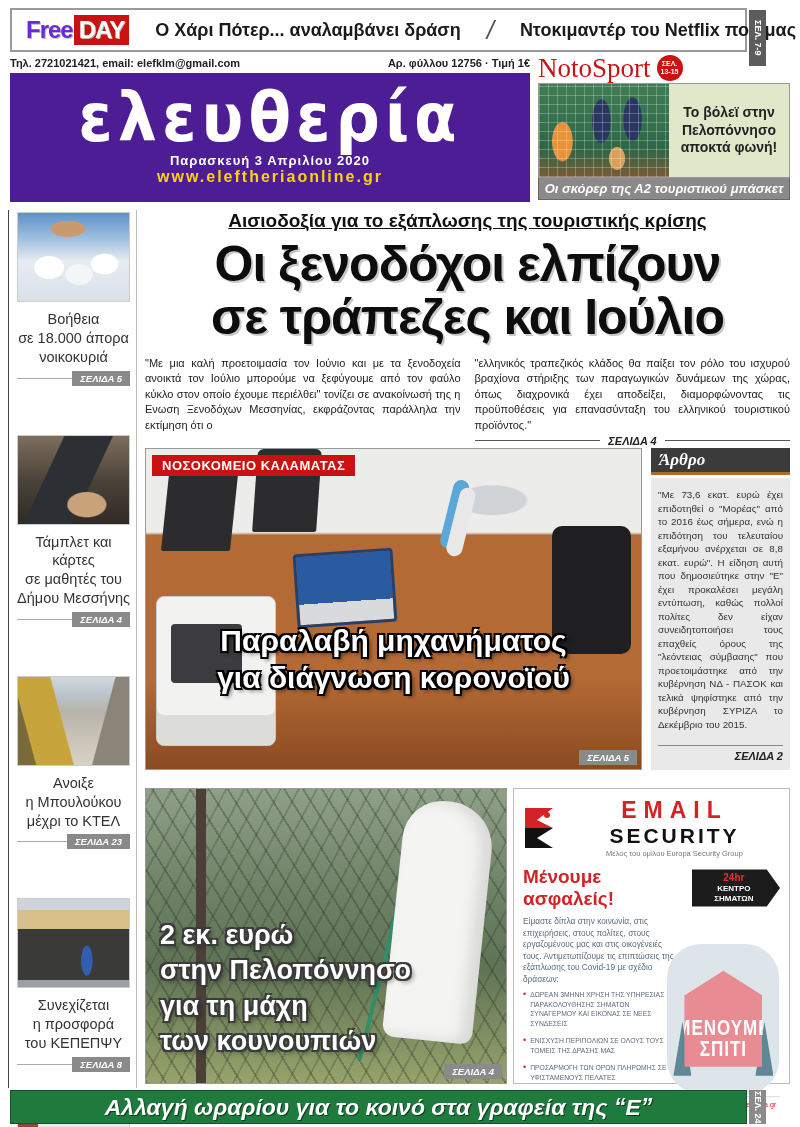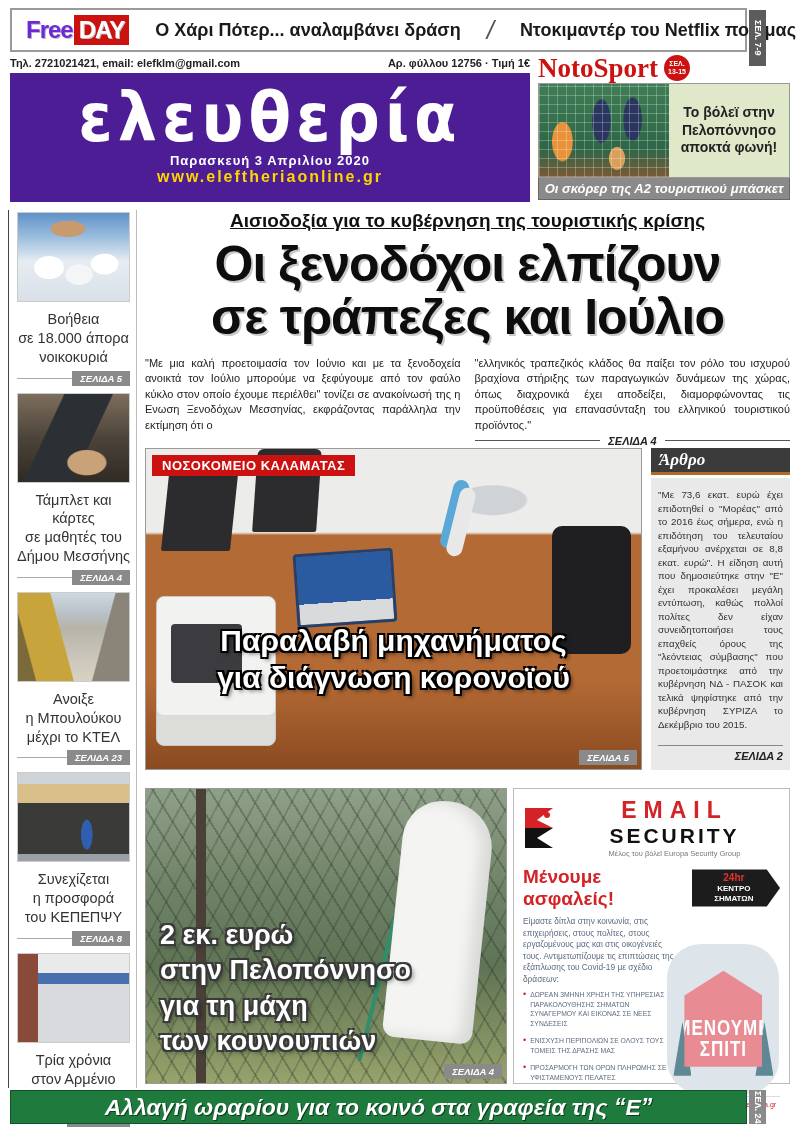--- a/index.html
+++ b/index.html
@@ -26,41 +26,41 @@
   .masthead { position:absolute; left:10px; top:73px; width:520px; height:129px;
     background:#4c1d95; display:flex; flex-direction:column; align-items:center; justify-content:center; }
   .mast-logo { color:#fff; font-weight:bold; font-size:62px; line-height:0.95; letter-spacing:5px;
     font-family:"DejaVu Sans", sans-serif; transform:scaleY(1.08); }
   .mast-date { color:#fff; font-weight:bold; font-size:13px; margin-top:6px; letter-spacing:1px; }
   .mast-url { color:#ffd400; font-weight:bold; font-size:16px; letter-spacing:2px; }
 
   
   .notosport { position:absolute; left:538px; top:53px; width:252px; height:149px; }
   .ns-titlerow { display:flex; align-items:center; gap:6px; height:30px; }
-  .ns-title { font-family:"Liberation Serif", serif; font-weight:bold; font-size:27px; color:#cc1111; }
+  .ns-title { font-family:"Liberation Serif", serif; font-weight:normal; font-size:27px; color:#cc1111; }
   .ns-badge { width:26px; height:26px; border-radius:50%; background:#cc1111; color:#fff;
     font-size:7px; font-weight:bold; display:flex; align-items:center; justify-content:center; text-align:center; line-height:1.1; }
   .ns-box { border:1px solid #999; height:95px; display:flex; }
   .ns-photo { width:52%; background:
       repeating-linear-gradient(90deg, rgba(255,255,255,.25) 0 1px, transparent 1px 9px),
       repeating-linear-gradient(0deg, rgba(255,255,255,.25) 0 1px, transparent 1px 9px),
       radial-gradient(18px 34px at 18% 62%, #e8923a 0 55%, transparent 60%),
       radial-gradient(16px 38px at 48% 40%, #2a3560 0 55%, transparent 60%),
       radial-gradient(16px 38px at 72% 38%, #2a3560 0 55%, transparent 60%),
       radial-gradient(14px 20px at 60% 80%, #d8a05a 0 55%, transparent 60%),
       linear-gradient(180deg, #3f7d55 0%, #2e6647 70%, #7a5a34 100%); }
   .ns-green { width:48%; background:#e0e8ca; display:flex; align-items:center; justify-content:center;
     font-weight:bold; font-size:14px; color:#222; text-align:center; line-height:1.25; white-space:pre-line; }
   .ns-footer { height:22px; background:#8a8a8a; color:#fff; font-style:italic; font-weight:bold;
     font-size:13px; display:flex; align-items:center; justify-content:center; border:1px solid #666; border-top:none; }
 
   
   .sidebar { position:absolute; left:8px; top:210px; width:129px; height:878px;
     border-left:1px solid #444; border-right:1px solid #bbb; padding:2px 6px 0 8px;
-    display:flex; flex-direction:column; }
+    display:flex; flex-direction:column;gap:42px; }
   .sb-item { display:flex; flex-direction:column; margin-bottom:7px; }
   .sb-photo { width:100%; height:90px; border:1px solid #ccc; }
   .sb-title { font-size:14.5px; color:#333; text-align:center; line-height:1.3; margin:8px 0 4px;
     white-space:pre-line; }
   .pagerow { display:flex; align-items:center; justify-content:flex-end; }
   .pagerow::before { content:""; flex:1; height:1px; background:#aaa; }
   .pagebadge { background:#8a8a8a; color:#fff; font-style:italic; font-size:9.5px; font-weight:bold;
     padding:2px 8px; white-space:nowrap; }
   .ph-bags { background:
       radial-gradient(26px 20px at 28% 62%, #ffffff 0 55%, transparent 60%),
@@ -264,21 +264,21 @@
       <div class="sb-title">Τρία χρόνια
 στον Αρμένιο
 μπουκαδόρο</div>
       <div class="pagerow">
           <span class="pagebadge">ΣΕΛΙΔΑ 24</span>
         </div>
     </div>
   </div>
 
   <div class="main">
-    <div class="kicker">Αισιοδοξία για το κυβέρνηση της τουριστικής κρίσης</div>
+    <div class="kicker">Αισιοδοξία για το εξάπλωσης της τουριστικής κρίσης</div>
     <div class="headline">Οι ξενοδόχοι ελπίζουν
 σε τράπεζες και Ιούλιο</div>
     <div class="lead-cols">
       <div class="lead-col">"Με μια καλή προετοιμασία τον Ιούνιο και με τα ξενοδοχεία ανοικτά τον Ιούλιο μπορούμε να ξεφύγουμε από τον φαύλο κύκλο στον οποίο έχουμε περιέλθει" τονίζει σε ανακοίνωσή της η Ενωση Ξενοδόχων Μεσσηνίας, εκφράζοντας παράλληλα την εκτίμηση ότι ο</div>
       <div class="lead-col">"ελληνικός τραπεζικός κλάδος θα παίξει τον ρόλο του ισχυρού βραχίονα στήριξης των παραγωγικών δυνάμεων της χώρας, όπως διαχρονικά έχει αποδείξει, διαμορφώνοντας τις προϋποθέσεις για επανασύνταξη του ελληνικού τουριστικού προϊόντος."</div>
     </div>
     <div class="lead-pagerow">
         <span>ΣΕΛΙΔΑ 4</span>
       </div>
 
@@ -317,21 +317,21 @@
     <div class="europa">
       <div class="eu-logo-row">
         <svg class="eu-chev" viewBox="0 0 40 44">
           <path d="M2 2 L30 2 L14 14 L30 22 L2 22 Z" fill="#d42327"></path>
           <circle cx="24" cy="9" r="3" fill="#d42327"></circle>
           <path d="M2 22 L30 22 L14 32 L30 42 L2 42 Z" fill="#111"></path>
         </svg>
         <div class="eu-names">
           <div class="eu-n1">EMAIL</div>
           <div class="eu-n2">SECURITY</div>
-          <div class="eu-member">Μέλος του βόλεϊ Europa Security Group</div>
+          <div class="eu-member">Μέλος του ομίλου Europa Security Group</div>
         </div>
       </div>
       <div class="eu-headrow">
         <span class="eu-headline">Μένουμε ασφαλείς!</span>
         <span class="eu-24"><b>24hr</b><span>ΚΕΝΤΡΟ ΣΗΜΑΤΩΝ</span></span>
       </div>
       <div class="eu-intro">Είμαστε δίπλα στην κοινωνία, στις επιχειρήσεις, στους πολίτες, στους εργαζομένους μας και στις οικογένειές τους. Αντιμετωπίζουμε τις επιπτώσεις της εξάπλωσης του Covid-19 με σχέδιο δράσεων:</div>
       <div class="eu-mid">
         <ul class="eu-bullets">
           <li>

